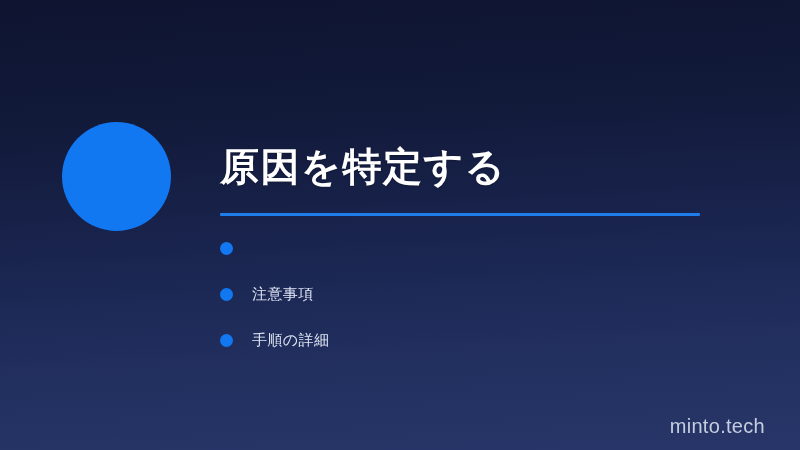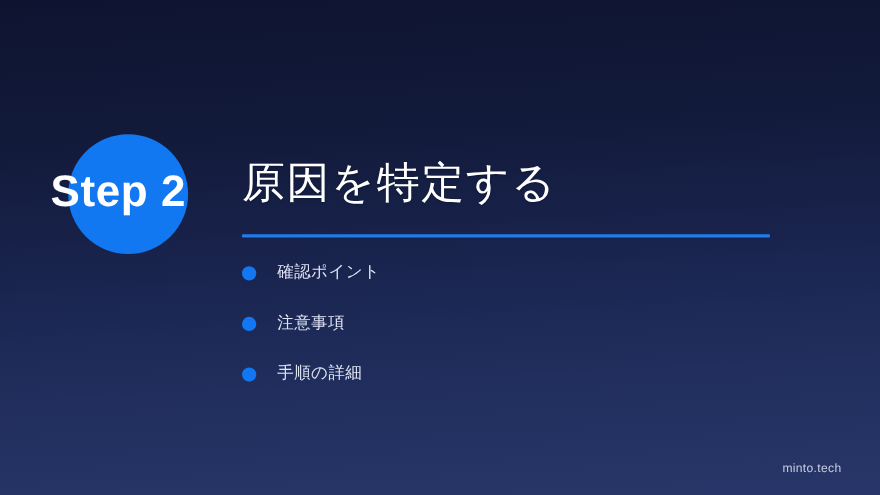--- a/index.html
+++ b/index.html
@@ -57,21 +57,21 @@
   
   #title-block {
     position: absolute;
     left: 220px;
     top: 141px;
     width: 520px;
   }
 
   #slide-title {
     font-size: 39px;
-    font-weight: 400;
+    font-weight: 700;
     line-height: 52px;
     color: #ffffff;
     letter-spacing: 1.5px;
     white-space: nowrap;
     text-shadow: 0 1px 2px rgba(0,0,0,0.25);
   }
 
   #title-divider {
     margin-top: 20px;
     width: 480px;
@@ -114,46 +114,44 @@
     color: #dfe5f4;
     letter-spacing: 0.4px;
     white-space: nowrap;
   }
 
   
   #footer-brand {
     position: absolute;
     right: 35px;
     bottom: 14px;
-    font-size: 11px;
+    font-size: 20px;
     line-height: 20px;
     color: #c6cde1;
     letter-spacing: 0.3px;
     white-space: nowrap;
   }
 </style>
 </head>
 <body>
 
 <div id="slide">
 
   <div id="step-badge">
     <div id="step-circle" style="background: rgb(17, 120, 242);"></div>
-    <div id="step-label">Step 2</div>
   </div>
 
   <div id="title-block">
     <div id="slide-title">原因を特定する</div>
     <div id="title-divider" style="background: rgb(31, 124, 235);"></div>
   </div>
 
   <ul id="bullet-list">
     <li class="bullet-item">
       <span class="bullet-dot" style="background: rgb(17, 120, 242);"></span>
-      <span class="bullet-text">確認ポイント</span>
     </li>
     <li class="bullet-item">
       <span class="bullet-dot" style="background: rgb(17, 120, 242);"></span>
       <span class="bullet-text">注意事項</span>
     </li>
     <li class="bullet-item">
       <span class="bullet-dot" style="background: rgb(17, 120, 242);"></span>
       <span class="bullet-text">手順の詳細</span>
     </li>
   </ul>

